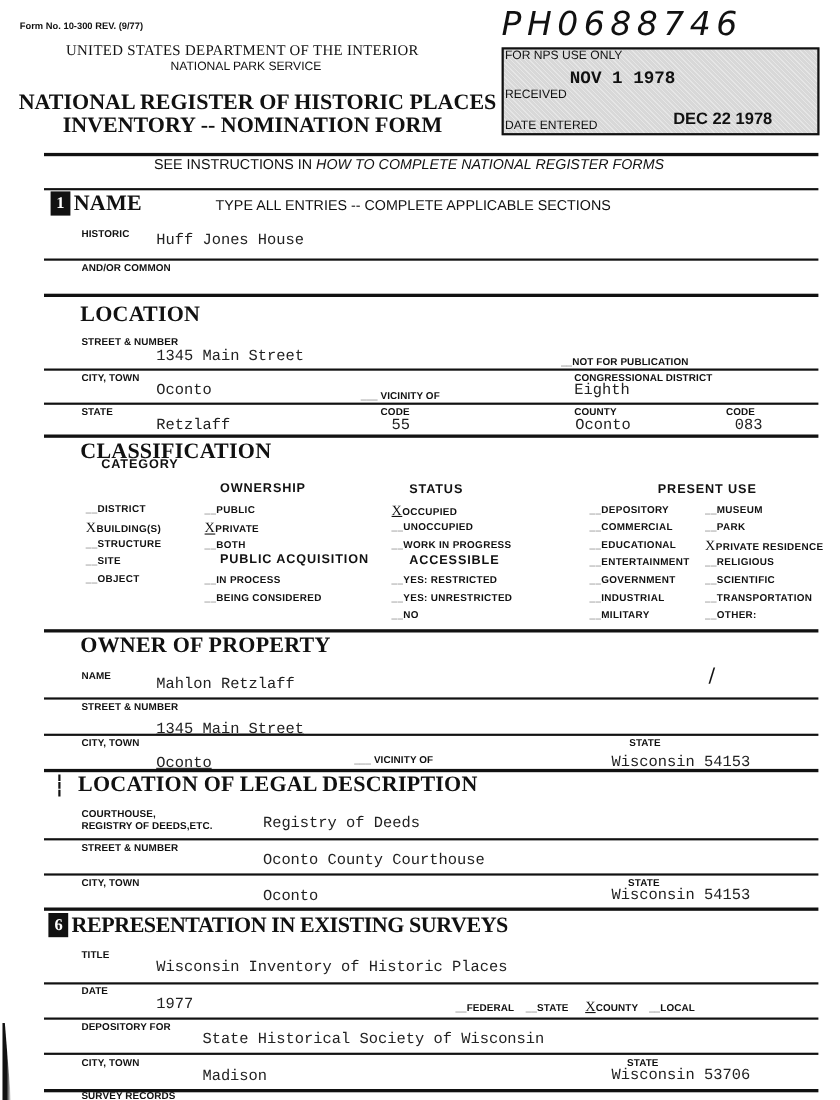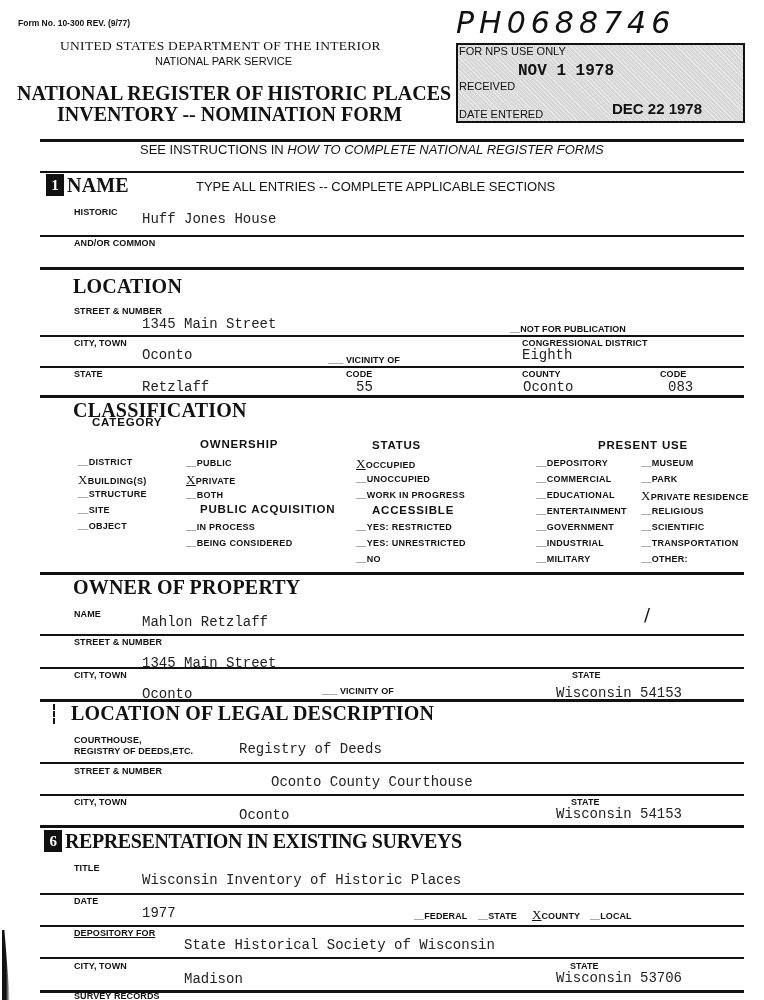--- a/index.html
+++ b/index.html
@@ -135,40 +135,40 @@
 <div class="abs val" style="left:556px;top:685px;">Wisconsin  54153</div>
 <div class="rule thick" style="left:40px;top:699px;width:704px;"></div>
 
 <div class="abs" style="left:53px;top:704px;width:2px;height:20px;border-left:2px dashed #111;"></div>
 <div class="abs sec" style="left:71px;top:702px;">LOCATION OF LEGAL DESCRIPTION</div>
 <div class="abs lbl" style="left:74px;top:735px;">COURTHOUSE,</div>
 <div class="abs lbl" style="left:74px;top:746px;">REGISTRY OF DEEDS,ETC.</div>
 <div class="abs val" style="left:239px;top:741px;">Registry of Deeds</div>
 <div class="rule thin" style="left:40px;top:762px;width:704px;"></div>
 <div class="abs lbl" style="left:74px;top:766px;">STREET &amp; NUMBER</div>
-<div class="abs val" style="left:239px;top:774px;margin-left:32px;">Oconto County Courthouse</div>
+<div class="abs val" style="left:239px;top:774px;">Oconto County Courthouse</div>
 <div class="rule thin" style="left:40px;top:794px;width:704px;"></div>
 <div class="abs lbl" style="left:74px;top:797px;">CITY, TOWN</div>
 <div class="abs val" style="left:239px;top:807px;">Oconto</div>
 <div class="abs lbl" style="left:571px;top:797px;">STATE</div>
 <div class="abs val" style="left:556px;top:806px;">Wisconsin  54153</div>
 <div class="rule thick" style="left:40px;top:825px;width:704px;"></div>
 
 <div class="abs sec" style="left:44px;top:830px;letter-spacing:-0.4px;"><span class="secnum">6</span><span>REPRESENTATION IN EXISTING SURVEYS</span></div>
 <div class="abs lbl" style="left:74px;top:863px;">TITLE</div>
 <div class="abs val" style="left:142px;top:872px;">Wisconsin Inventory of Historic Places</div>
 <div class="rule thin" style="left:40px;top:893px;width:704px;"></div>
 <div class="abs lbl" style="left:74px;top:896px;">DATE</div>
 <div class="abs val" style="left:142px;top:905px;">1977</div>
 <div class="abs lbl" style="left:414px;top:911px;"><span>__</span><span>FEDERAL</span></div>
 <div class="abs lbl" style="left:478px;top:911px;"><span>__</span><span>STATE</span></div>
 <div class="abs lbl" style="left:532px;top:907px;"><span class="mark" style="text-decoration:underline;">X</span><span>COUNTY</span></div>
 <div class="abs lbl" style="left:590px;top:911px;"><span>__</span><span>LOCAL</span></div>
 <div class="rule thin" style="left:40px;top:925px;width:704px;"></div>
-<div class="abs lbl" style="left:74px;top:928px;text-decoration:underline;">DEPOSITORY FOR</div>
+<div class="abs lbl" style="left:74px;top:928px;">DEPOSITORY FOR</div>
 <div class="abs lbl" style="left:74px;top:991px;">SURVEY RECORDS</div>
 <div class="abs val" style="left:184px;top:937px;">State Historical Society of Wisconsin</div>
 <div class="rule thin" style="left:40px;top:957px;width:704px;"></div>
 <div class="abs lbl" style="left:74px;top:961px;">CITY, TOWN</div>
 <div class="abs val" style="left:184px;top:971px;">Madison</div>
 <div class="abs lbl" style="left:570px;top:961px;">STATE</div>
 <div class="abs val" style="left:556px;top:970px;">Wisconsin  53706</div>
 <div class="rule thick" style="left:40px;top:990px;width:704px;"></div>
 
 <div class="abs" style="left:2px;top:930px;width:8px;height:70px;background:linear-gradient(90deg,#111 0,#111 50%,transparent 100%);clip-path:polygon(0 0,30% 0,100% 100%,0 100%);"></div>

